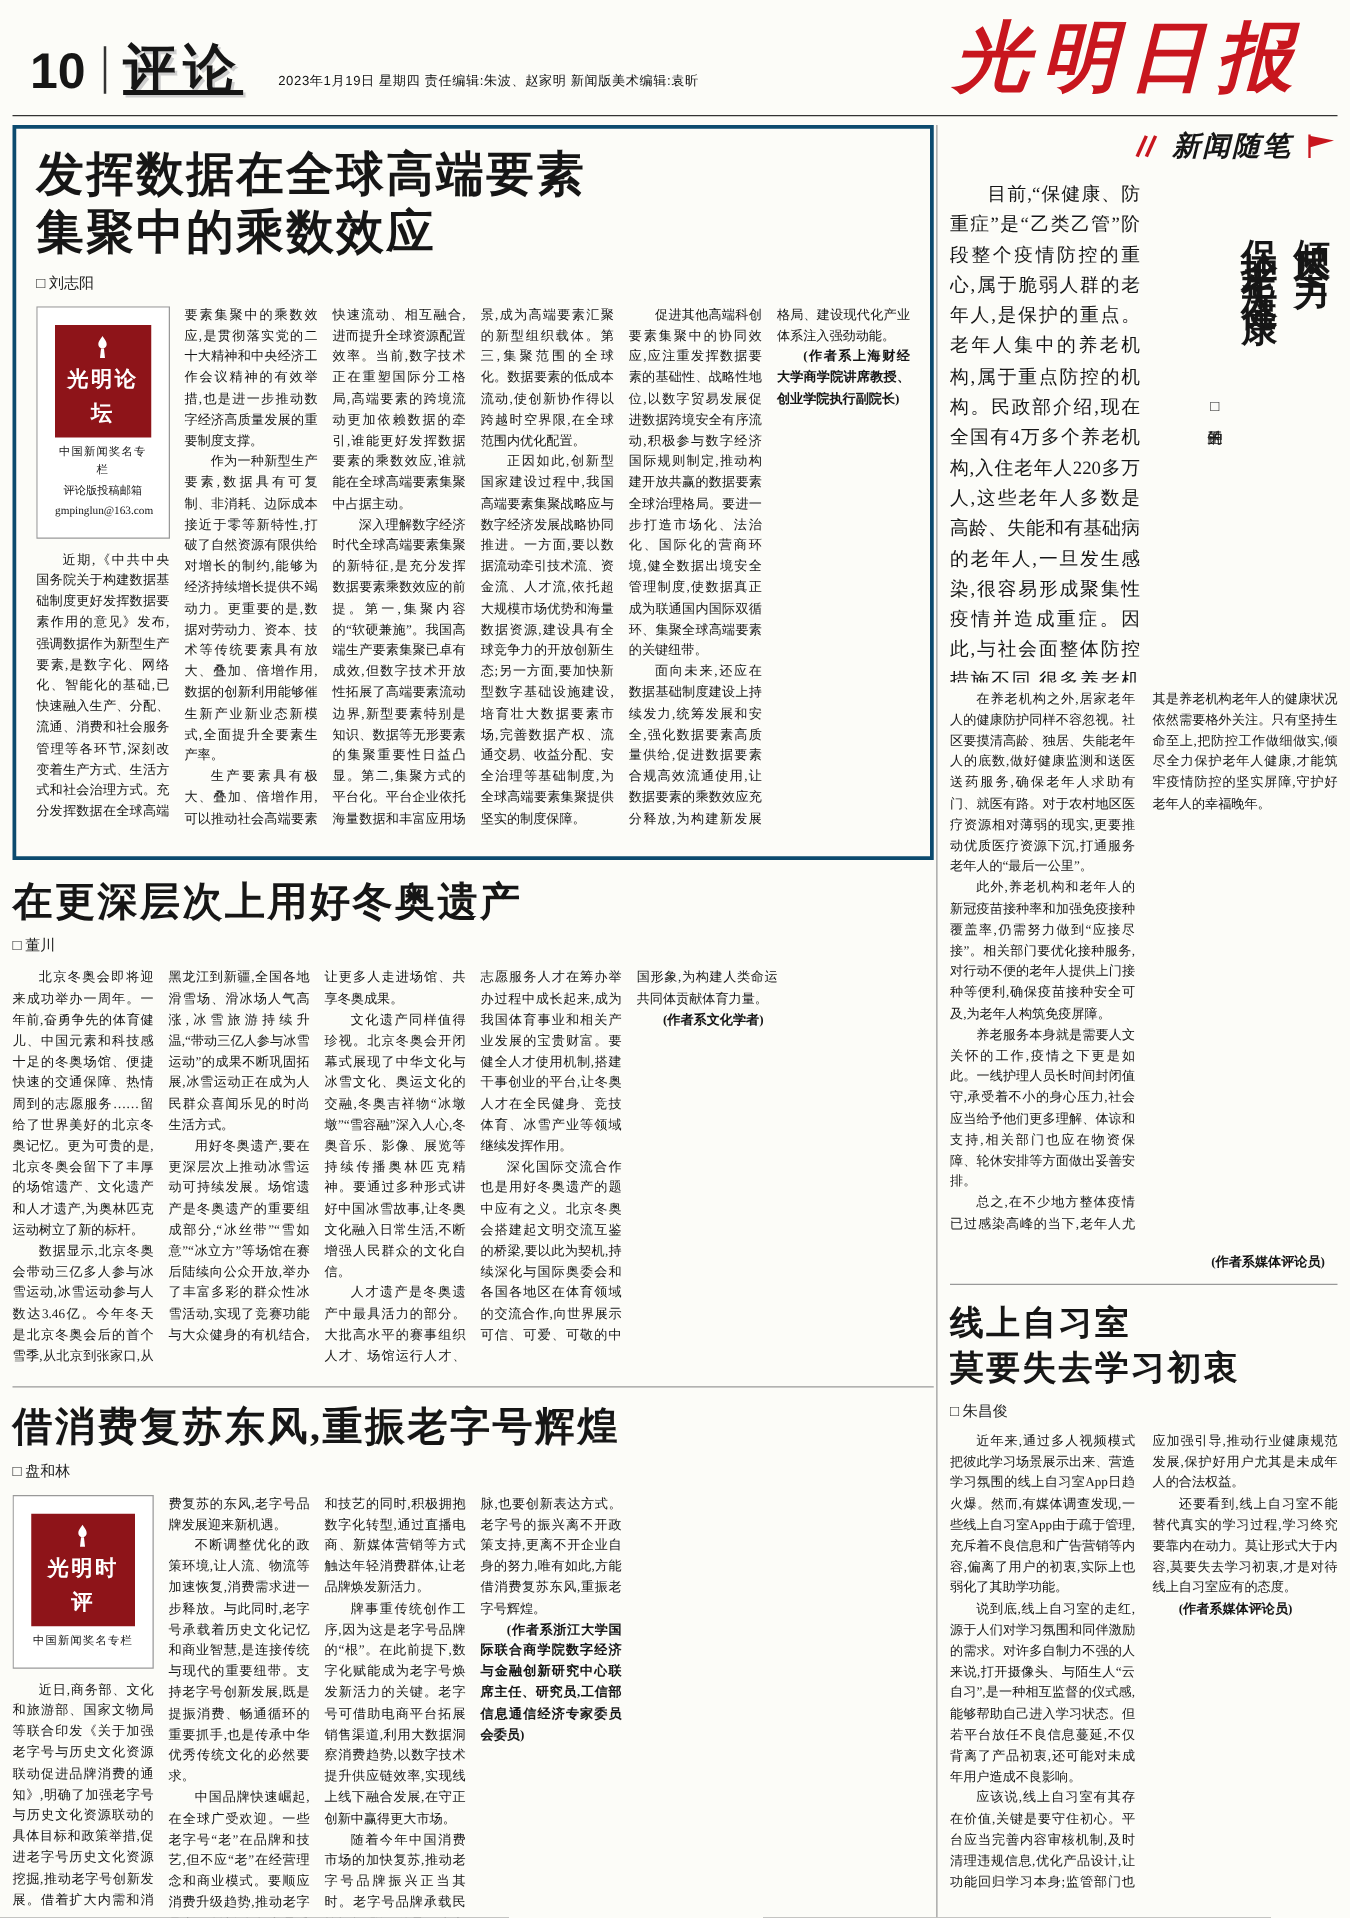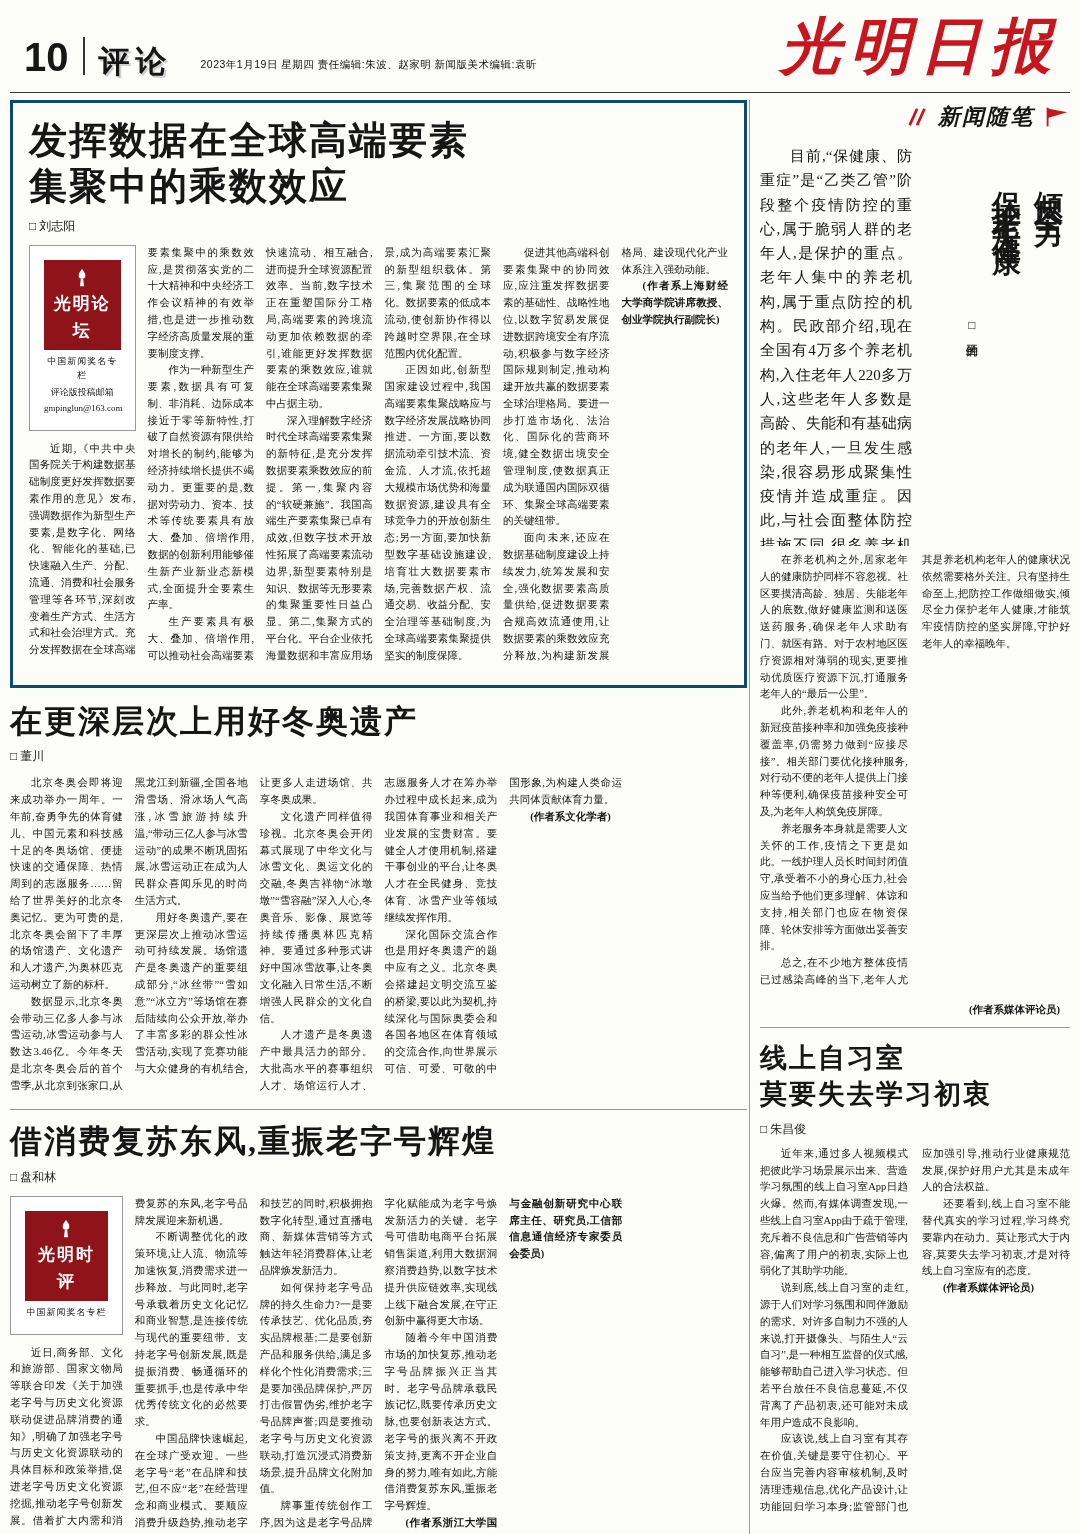--- a/index.html
+++ b/index.html
@@ -3,24 +3,24 @@
 <meta charset="utf-8">
 <style>
   * { margin:0; padding:0; box-sizing:border-box; }
   html,body { background:#9a9a9a; }
   .page {
     width:1080px; height:1534px; margin:0 auto; position:relative; overflow:hidden;
     background:#fcfcf8; color:#161616;
     font-family:"Liberation Serif","DejaVu Serif",serif;
   }
   
-  .header { position:absolute; left:24px; top:16px; right:20px; display:flex; align-items:flex-end; }
+  .header { position:absolute; left:24px; top:16px; right:37px; display:flex; align-items:flex-end; }
   .page-no { font-size:40px; font-weight:bold; line-height:1; font-family:"Liberation Sans","DejaVu Sans",sans-serif; }
   .sec-div { width:2px; height:38px; background:#333; margin:0 14px 2px; }
-  .section-name { font-size:31px; font-weight:900; letter-spacing:6px; line-height:1; text-shadow:2px 2px 0 #cfcfcf; }
+  .section-name { font-size:42px; font-weight:900; letter-spacing:6px; line-height:1; text-shadow:2px 2px 0 #cfcfcf;text-decoration:underline; }
   .dateline { font-size:10.5px; margin-left:28px; margin-bottom:5px; color:#111;
               font-family:"Liberation Sans","DejaVu Sans",sans-serif; letter-spacing:.5px; }
   .masthead { margin-left:auto; font-size:61px; font-weight:900; font-style:italic;
               color:#c8161e; letter-spacing:9px; line-height:1; }
   .header-rule { position:absolute; top:92px; left:10px; right:10px; border-top:1.5px solid #333; }
 
   
   .main-col { position:absolute; left:10px; top:100px; width:737px; }
   .v-rule   { position:absolute; left:749px; top:100px; bottom:0; border-left:1px solid #999; }
 
@@ -138,21 +138,20 @@
               <path fill="#fff" d="M10.6 13h2.8l1 9h-4.8z"></path>
             </svg>
             <span class="badge-title">光明时评</span>
           </div>
           <div class="badge-sub">中国新闻奖名专栏</div>
         </aside>
         <div>
             <p class="para">近日,商务部、文化和旅游部、国家文物局等联合印发《关于加强老字号与历史文化资源联动促进品牌消费的通知》,明确了加强老字号与历史文化资源联动的具体目标和政策举措,促进老字号历史文化资源挖掘,推动老字号创新发展。借着扩大内需和消费复苏的东风,老字号品牌发展迎来新机遇。</p>
             <p class="para">不断调整优化的政策环境,让人流、物流等加速恢复,消费需求进一步释放。与此同时,老字号承载着历史文化记忆和商业智慧,是连接传统与现代的重要纽带。支持老字号创新发展,既是提振消费、畅通循环的重要抓手,也是传承中华优秀传统文化的必然要求。</p>
             <p class="para">中国品牌快速崛起,在全球广受欢迎。一些老字号“老”在品牌和技艺,但不应“老”在经营理念和商业模式。要顺应消费升级趋势,推动老字号守正创新,在坚守品质和技艺的同时,积极拥抱数字化转型,通过直播电商、新媒体营销等方式触达年轻消费群体,让老品牌焕发新活力。</p>
-            <p class="para">如何保持老字号品牌的持久生命力?一是要传承技艺、优化品质,夯实品牌根基;二是要创新产品和服务供给,满足多样化个性化消费需求;三是要加强品牌保护,严厉打击假冒伪劣,维护老字号品牌声誉;四是要推动老字号与历史文化资源联动,打造沉浸式消费新场景,提升品牌文化附加值。</p>
             <p class="para">牌事重传统创作工序,因为这是老字号品牌的“根”。在此前提下,数字化赋能成为老字号焕发新活力的关键。老字号可借助电商平台拓展销售渠道,利用大数据洞察消费趋势,以数字技术提升供应链效率,实现线上线下融合发展,在守正创新中赢得更大市场。</p>
             <p class="para">随着今年中国消费市场的加快复苏,推动老字号品牌振兴正当其时。老字号品牌承载民族记忆,既要传承历史文脉,也要创新表达方式。老字号的振兴离不开政策支持,更离不开企业自身的努力,唯有如此,方能借消费复苏东风,重振老字号辉煌。</p>
           </div>
         <p class="attribution">(作者系浙江大学国际联合商学院数字经济与金融创新研究中心联席主任、研究员,工信部信息通信经济专家委员会委员)</p>
       </div>
     </article>
   </main>
 
   <div class="v-rule"></div>
 

